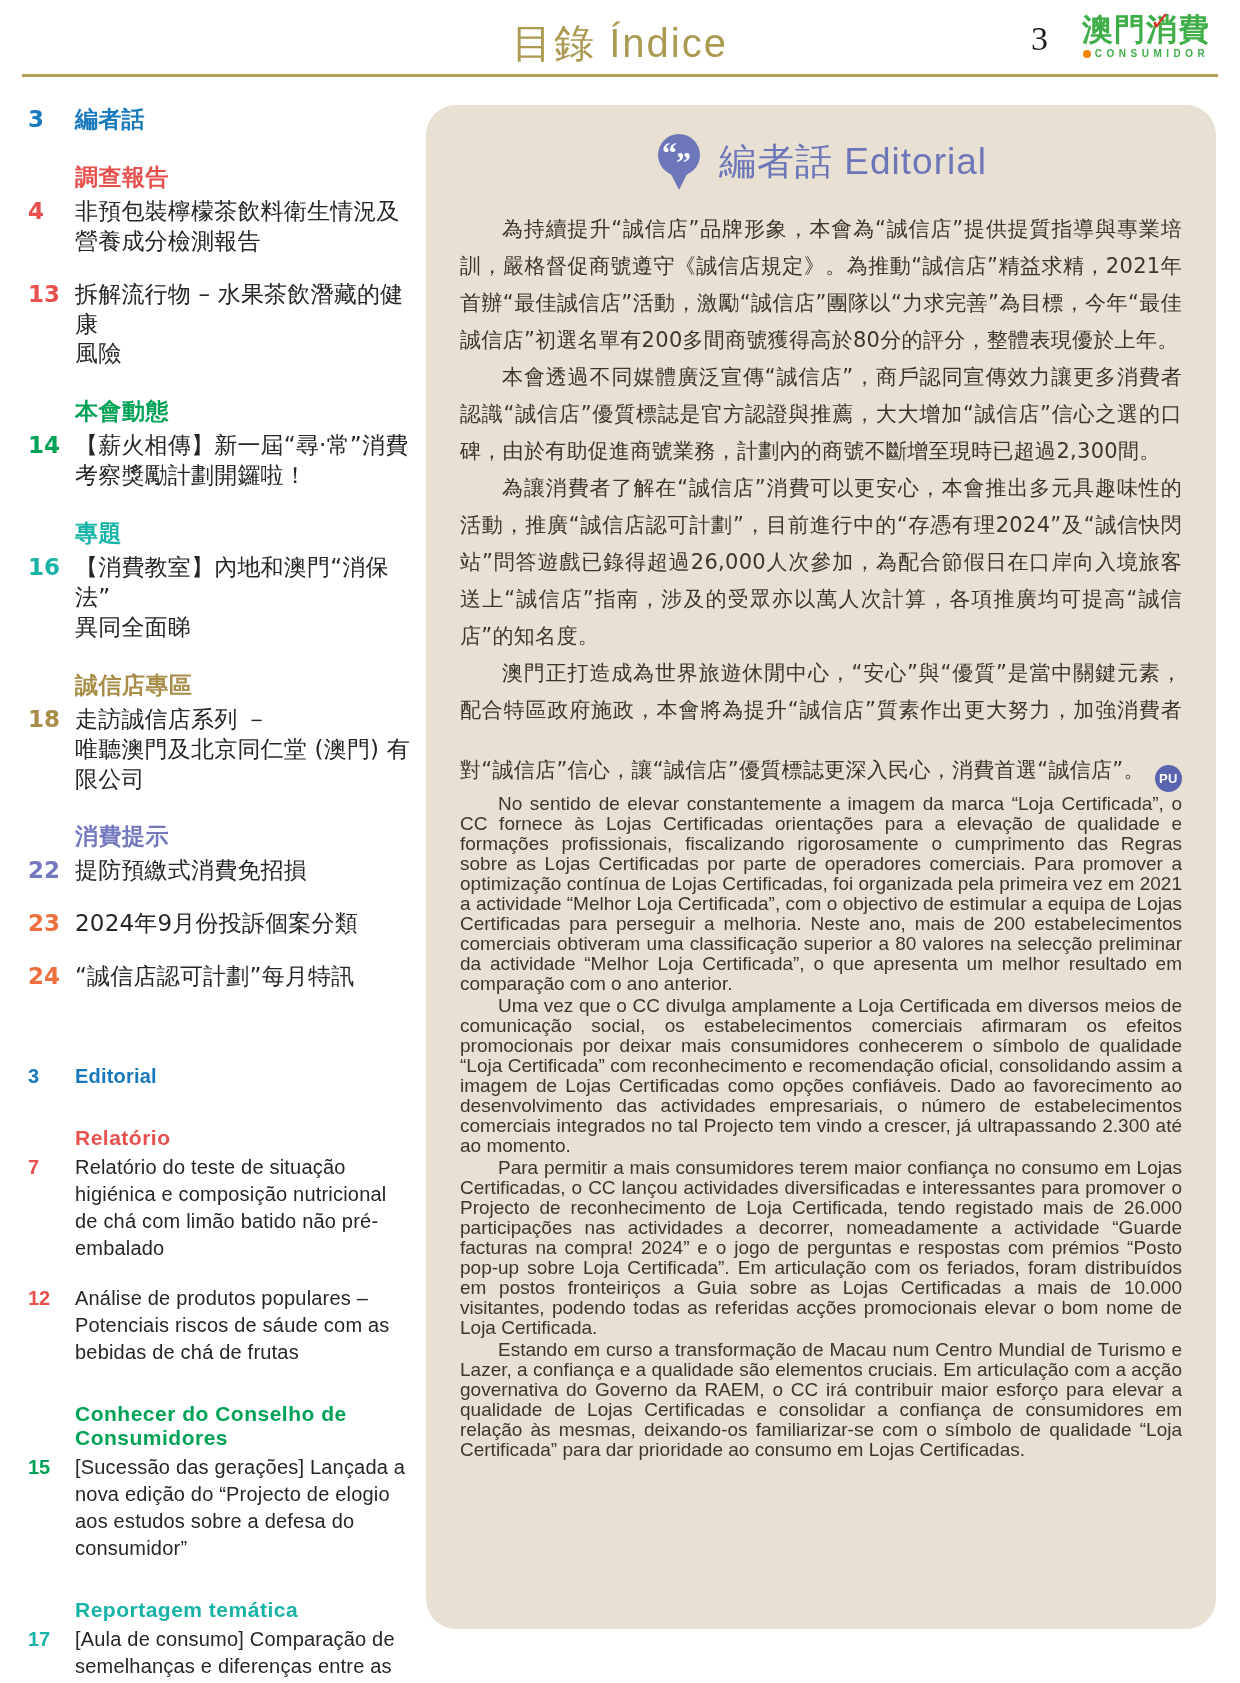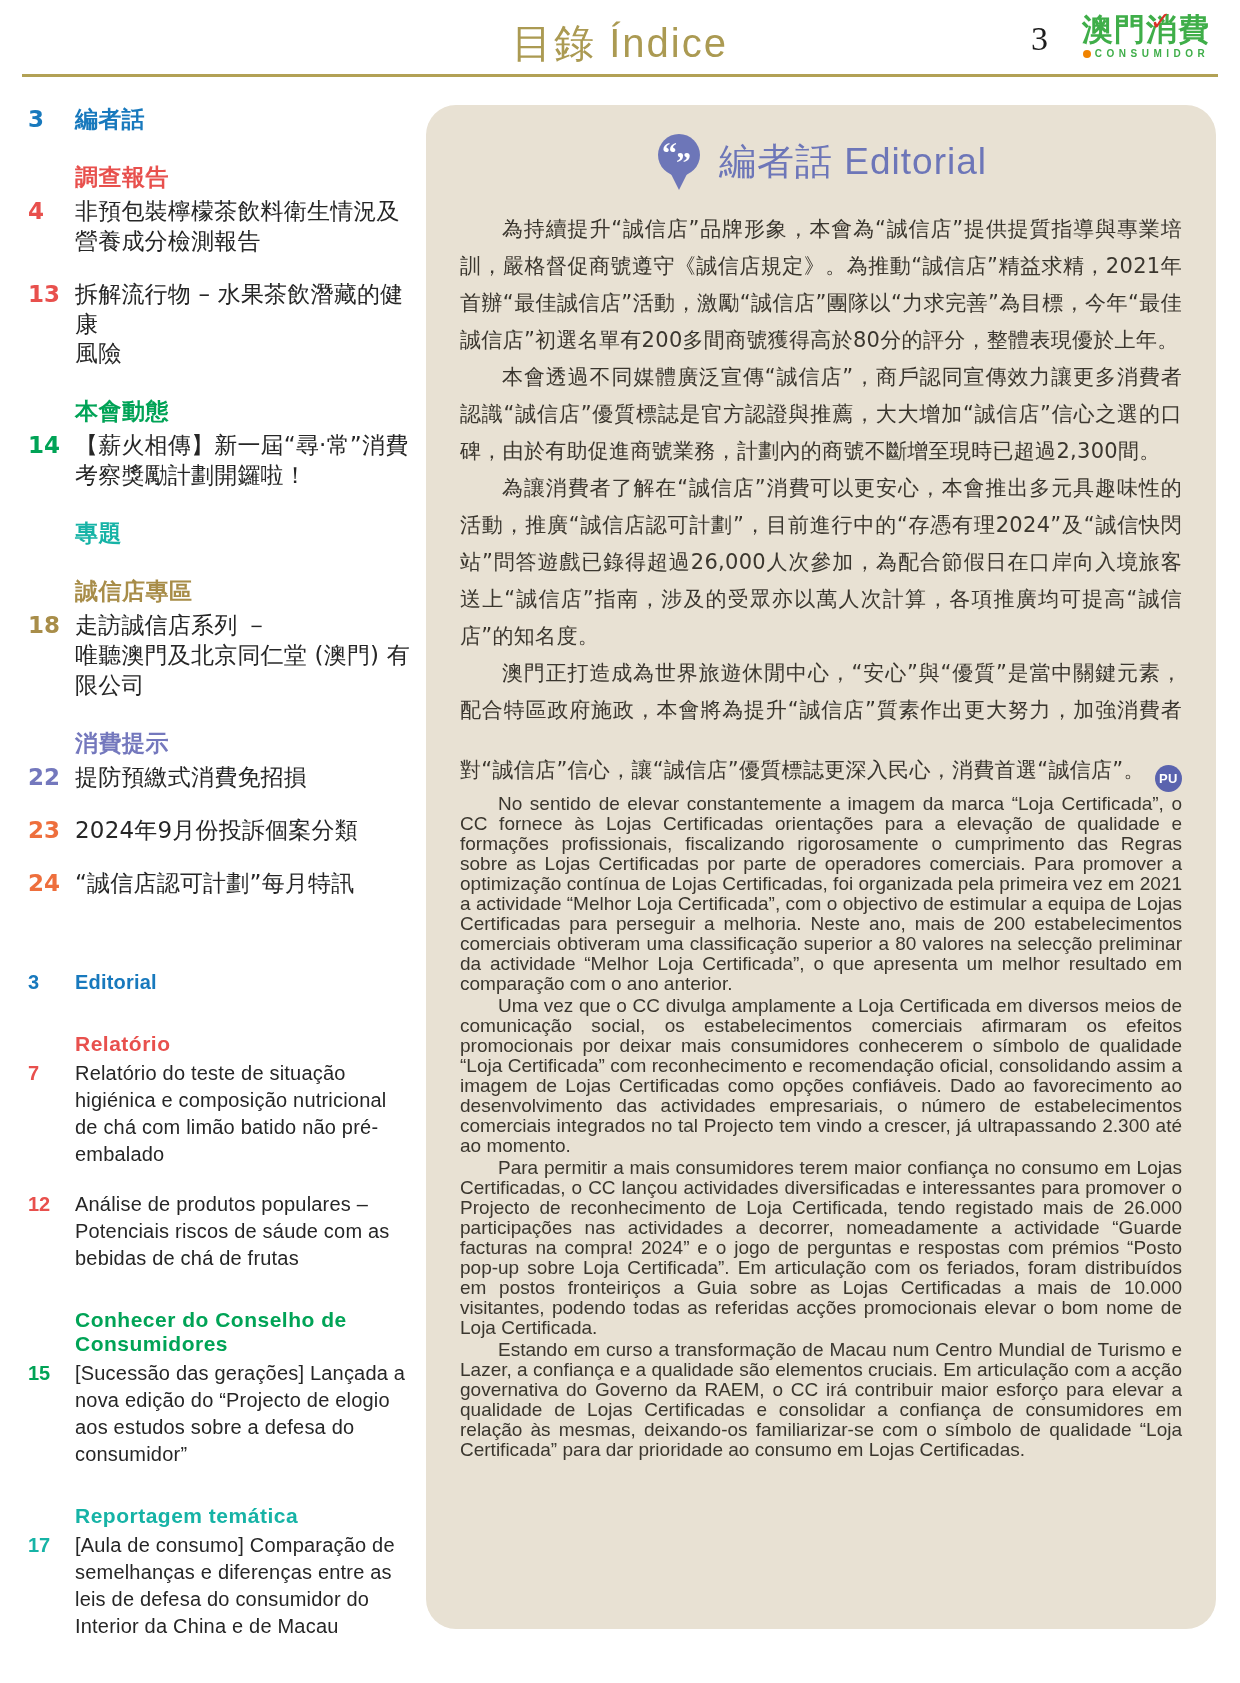--- a/index.html
+++ b/index.html
@@ -108,20 +108,25 @@
             <span class="toc-text">拆解流行物 – 水果茶飲潛藏的健康
 風險</span>
           </div>
           <div class="toc-heading" style="color: rgb(0, 163, 86);">本會動態</div>
           <div class="toc-item">
             <span class="toc-page" style="color: rgb(0, 163, 86);">14</span>
             <span class="toc-text">【薪火相傳】新一屆“尋·常”消費
 考察獎勵計劃開鑼啦！</span>
           </div>
           <div class="toc-heading" style="color: rgb(22, 179, 166);">專題</div>
+          <div class="toc-item">
+            <span class="toc-page" style="color: rgb(22, 179, 166);">16</span>
+            <span class="toc-text">【消費教室】內地和澳門“消保法”
+異同全面睇</span>
+          </div>
           <div class="toc-heading" style="color: rgb(168, 141, 73);">誠信店專區</div>
           <div class="toc-item">
             <span class="toc-page" style="color: rgb(168, 141, 73);">18</span>
             <span class="toc-text">走訪誠信店系列 －
 唯聽澳門及北京同仁堂 (澳門) 有
 限公司</span>
           </div>
           <div class="toc-heading" style="color: rgb(116, 120, 189);">消費提示</div>
           <div class="toc-item">
             <span class="toc-page" style="color: rgb(116, 120, 189);">22</span>

